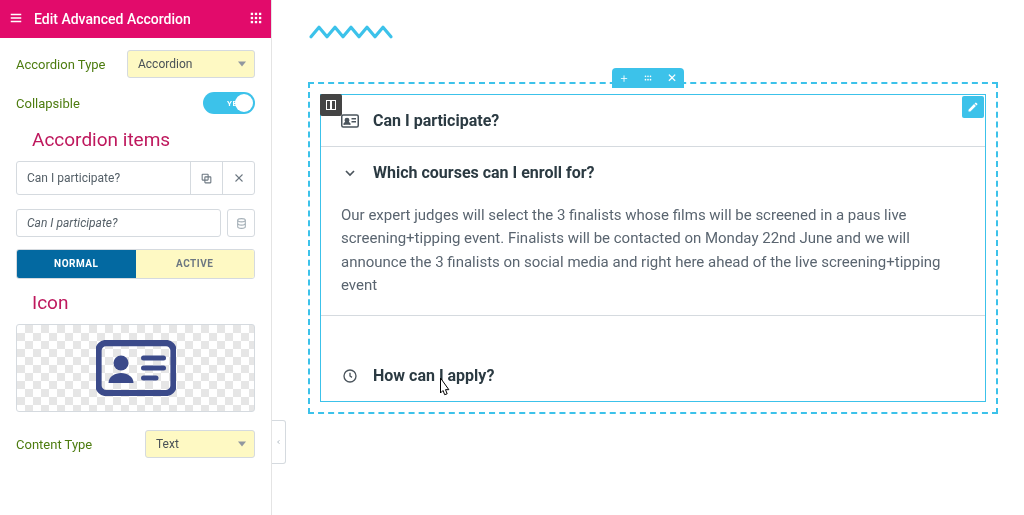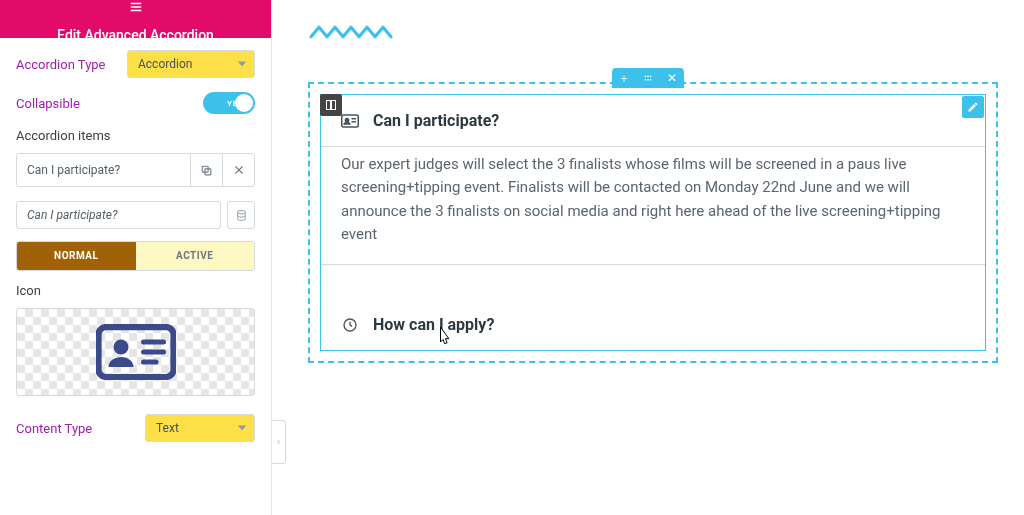--- a/index.html
+++ b/index.html
@@ -1,40 +1,40 @@
 <!DOCTYPE html>
 <html><head>
 <meta charset="utf-8">
 <style>
   * { box-sizing: border-box; margin: 0; padding: 0; font-family: -apple-system, BlinkMacSystemFont, "Segoe UI", Roboto, Arial, sans-serif; }
   body { background: #fff; width: 1024px; height: 515px; overflow: hidden; display: flex; }
 
   
   .sidebar { width: 272px; height: 100%; background: #fff; border-right: 1px solid #e4e4e4; display: flex; flex-direction: column; font-size: 13px; color: #6d7882; }
-  .sb-header { background: #e20b6b; color: #fff; display: flex; align-items: center; height: 38px; padding: 0 8px; gap: 10px; flex-direction: column; }
+  .sb-header { background: #e20b6b; color: #fff; display: flex; align-items: center; height: 38px; padding: 0 8px; gap: 10px; }
   .sb-title { flex: 1; font-size: 14px; font-weight: 500; }
   .sb-body { padding: 12px 16px 20px 16px; overflow-y: auto; }
   .row { display: flex; align-items: center; justify-content: space-between; margin-bottom: 14px; }
-  .row-label { color: #a21caf; font-size: 13px; }
-  .select { position: relative; width: 128px; height: 28px; border: 1px solid #d5dadf; border-radius: 3px; background: #fde047; display: flex; align-items: center; padding: 0 10px; font-size: 12px; color: #495157; cursor: pointer; }
+  .row-label { color: #4d7c0f; font-size: 13px; }
+  .select { position: relative; width: 128px; height: 28px; border: 1px solid #d5dadf; border-radius: 3px; background: #fef9c3; display: flex; align-items: center; padding: 0 10px; font-size: 12px; color: #495157; cursor: pointer; }
   .select .caret { position: absolute; right: 8px; top: 50%; transform: translateY(-50%); width: 0; height: 0; border-left: 4px solid transparent; border-right: 4px solid transparent; border-top: 5px solid #91989f; }
   .toggle { width: 52px; height: 22px; border-radius: 11px; background: #3cc2ea; position: relative; cursor: pointer; display: flex; align-items: center; }
   .toggle .knob { position: absolute; right: 2px; top: 2px; width: 18px; height: 18px; background: #fff; border-radius: 50%; }
   .toggle .txt { color: #fff; font-size: 8px; font-weight: 700; margin-left: 24px; letter-spacing: .5px; }
-  .field-label { color: #404040; font-size: 13px; margin: 4px 0 10px; }
+  .field-label { color: #be185d; font-size: 19px; margin: 4px 16px 10px; }
   .item-header { display: flex; align-items: center; border: 1px solid #d5dadf; border-radius: 3px; height: 34px; }
   .item-header .ih-title { flex: 1; padding: 0 10px; font-size: 12px; color: #556068; }
   .ih-btn { width: 32px; height: 100%; display: flex; align-items: center; justify-content: center; border-left: 1px solid #d5dadf; color: #6d7882; cursor: pointer; }
   .subblock { margin-top: 14px; }
   .title-row { display: flex; gap: 6px; margin-top: 8px; }
   .text-input { flex: 1; height: 28px; border: 1px solid #d5dadf; border-radius: 3px; padding: 0 10px; font-size: 12px; color: #556068; font-style: italic; }
   .dyn-btn { width: 28px; height: 28px; border: 1px solid #d5dadf; border-radius: 3px; display: flex; align-items: center; justify-content: center; color: #a4afb7; cursor: pointer; }
   .tabs { display: flex; margin-top: 12px; border: 1px solid #d5dadf; border-radius: 3px; overflow: hidden; }
   .tabs .tab { flex: 1; text-align: center; height: 28px; line-height: 28px; font-size: 10px; font-weight: 700; letter-spacing: .5px; color: #6d7882; cursor: pointer; background: #fef9c3; }
-  .tabs .tab.active { background: #a16207; color: #fff; }
+  .tabs .tab.active { background: #0369a1; color: #fff; }
   .iconbox { margin-top: 8px; width: 100%; height: 88px; border: 1px solid #d5dadf; border-radius: 3px;
     background-image:
       linear-gradient(45deg,#e6e6e6 25%,transparent 25%),
       linear-gradient(-45deg,#e6e6e6 25%,transparent 25%),
       linear-gradient(45deg,transparent 75%,#e6e6e6 75%),
       linear-gradient(-45deg,transparent 75%,#e6e6e6 75%);
     background-size: 16px 16px;
     background-position: 0 0, 0 8px, 8px -8px, -8px 0;
     display: flex; align-items: center; justify-content: center;
   }
@@ -215,20 +215,28 @@
                 <path d="M4 14c0-2 2-3 4-3s4 1 4 3" fill="currentColor"></path>
                 <line x1="14" y1="6" x2="20" y2="6"></line>
                 <line x1="14" y1="10" x2="20" y2="10"></line>
               </svg>
           </span>
           <span>Can I participate?</span>
         </div>
       </div>
 
       <div class="acc-item">
+        <div class="acc-head">
+          <span class="lead">
+            <svg width="16" height="16" viewBox="0 0 24 24" fill="none" stroke="currentColor" stroke-width="2.5">
+                <polyline points="6 9 12 15 18 9"></polyline>
+              </svg>
+          </span>
+          <span>Which courses can I enroll for?</span>
+        </div>
         <div class="acc-body">Our expert judges will select the 3 finalists whose films will be screened in a paus live screening+tipping event. Finalists will be contacted on Monday 22nd June and we will announce the 3 finalists on social media and right here ahead of the live screening+tipping event</div>
       </div>
 
       <div class="sep-gap"></div>
 
       <div class="acc-item" style="position:relative">
         <div class="acc-head">
           <span class="lead">
             <svg width="16" height="16" viewBox="0 0 24 24" fill="none" stroke="currentColor" stroke-width="2">
                 <circle cx="12" cy="12" r="9"></circle>

